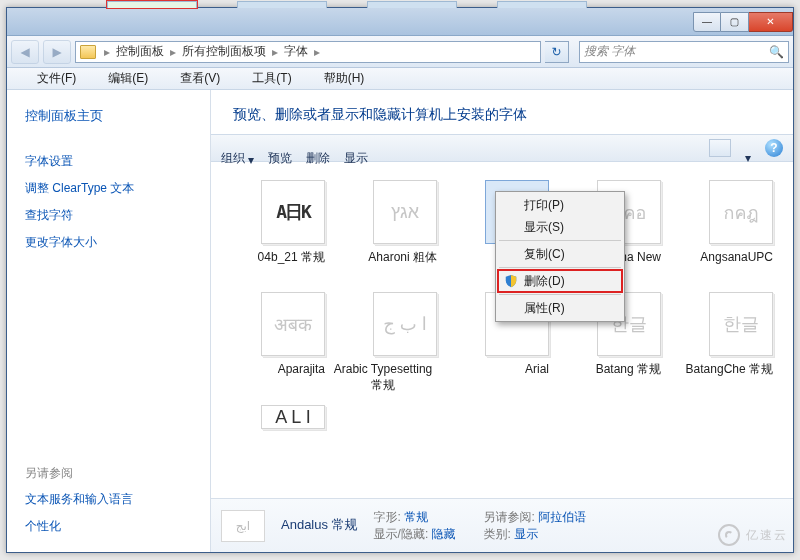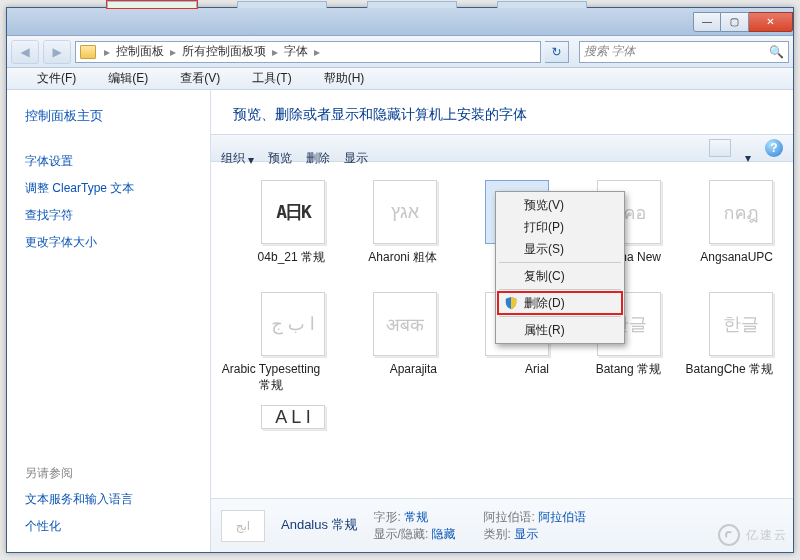--- a/index.html
+++ b/index.html
@@ -158,26 +158,26 @@
             <div class="fontlabel">na New</div>
           </div>
           <div class="fontitem">
             <div class="fontthumb dim">กคฎ</div>
             <div class="fontlabel">AngsanaUPC</div>
           </div>
         </div>
 
         <div class="row">
           <div class="fontitem">
+            <div class="fontthumb dim">अबक</div>
+            <div class="fontlabel">Aparajita</div>
+          </div>
+          <div class="fontitem">
             <div class="fontthumb dim">ا ب ج</div>
             <div class="fontlabel">Arabic Typesetting 常规</div>
-          </div>
-          <div class="fontitem">
-            <div class="fontthumb dim">अबक</div>
-            <div class="fontlabel">Aparajita</div>
           </div>
           <div class="fontitem">
             <div class="fontthumb"></div>
             <div class="fontlabel">Arial</div>
           </div>
           <div class="fontitem">
             <div class="fontthumb dim">한글</div>
             <div class="fontlabel">Batang 常规</div>
           </div>
           <div class="fontitem">
@@ -197,31 +197,30 @@
         <div class="dthumb">ابج</div>
         <div>
           <div class="dname">Andalus 常规</div>
         </div>
         <div class="dcols">
           <div>
             <div><span class="dlbl">字形:</span> <span class="dval">常规</span></div>
             <div><span class="dlbl">显示/隐藏:</span> <span class="dval">隐藏</span></div>
           </div>
           <div>
-            <div><span class="dlbl">阿拉伯语:</span> <span class="dval">阿拉伯语</span></div>
+            <div><span class="dlbl">另请参阅:</span> <span class="dval">阿拉伯语</span></div>
             <div><span class="dlbl">类别:</span> <span class="dval">显示</span></div>
           </div>
         </div>
       </div>
     </div>
   </div>
 </div>
 
 <div class="ctxmenu">
-  <div class="mi">预览(V)</div>
   <div class="mi">打印(P)</div>
   <div class="mi">显示(S)</div>
   <div class="mi sep"></div>
   <div class="mi">复制(C)</div>
   <div class="mi sep"></div>
   <div class="mi hot">
     <svg class="shield" viewBox="0 0 16 16">
         <path d="M8 1l6 2v4c0 4-3 7-6 8-3-1-6-4-6-8V3l6-2z" fill="#2f7fd1"></path>
         <path d="M8 1l6 2v4c0 4-3 7-6 8V1z" fill="#f4c430"></path>
       </svg>

